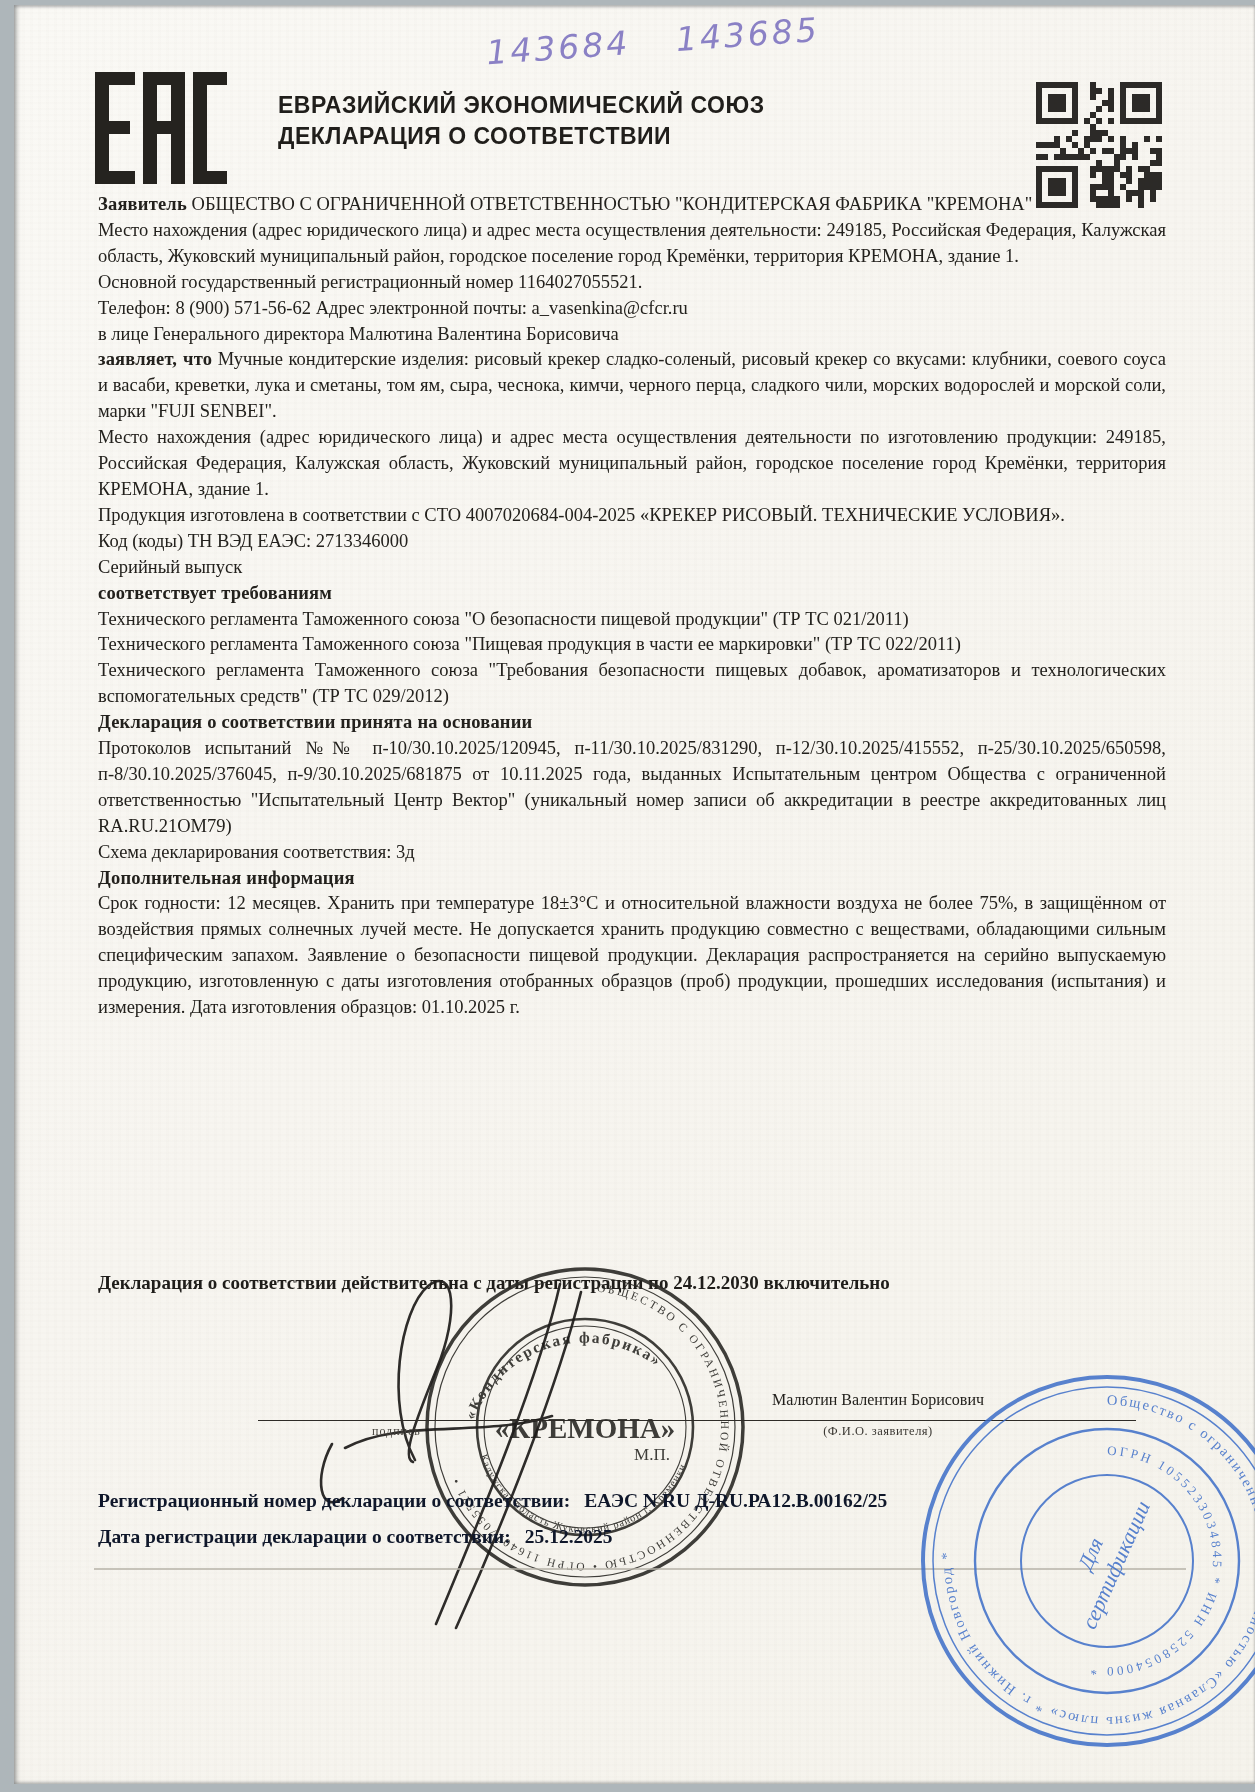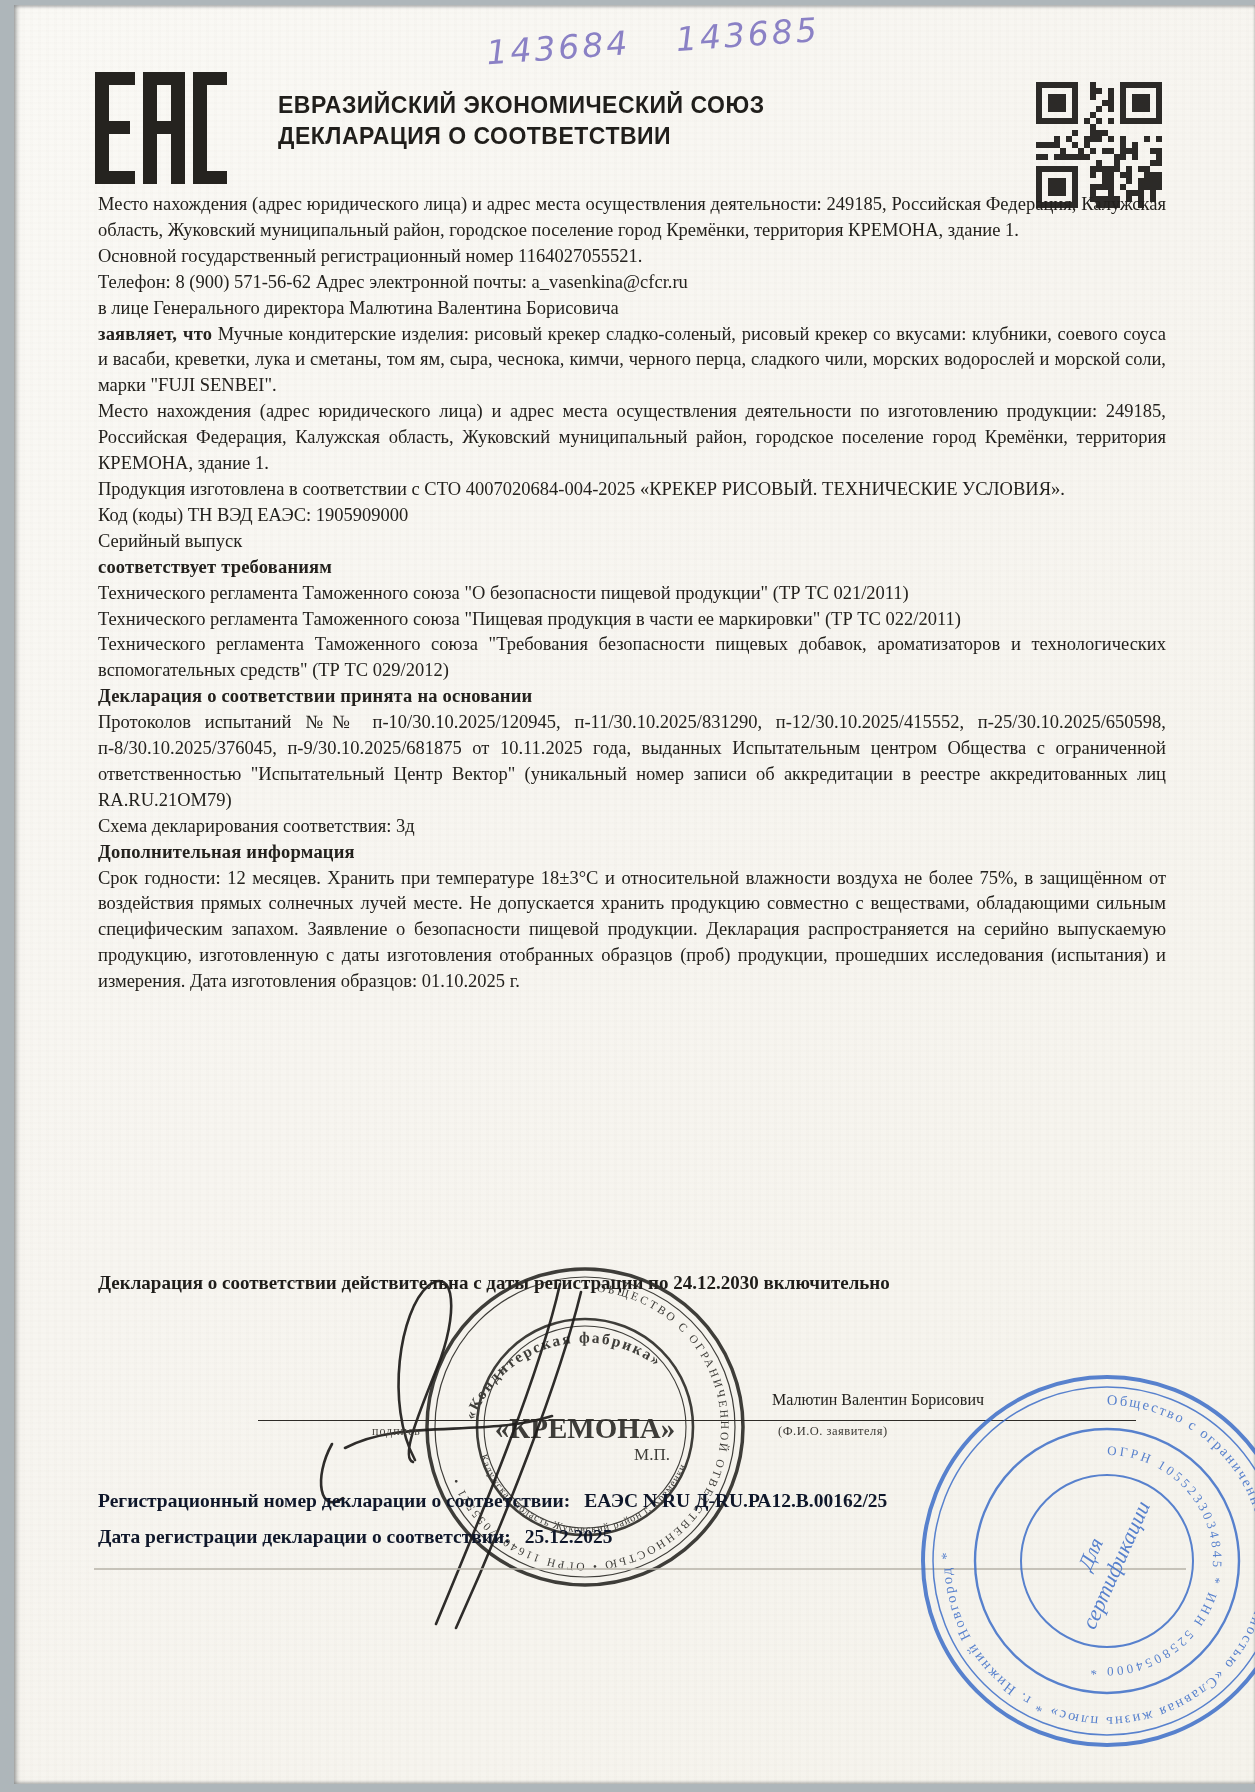--- a/index.html
+++ b/index.html
@@ -21,21 +21,21 @@
   
   .bodytext{left:98px;top:192px;width:1068px;font-size:18.5px;line-height:25.9px;color:#23211d;
     text-align:justify;}
   .bodytext p{margin:0;}
   .bodytext b{letter-spacing:.2px;}
   .validity{left:98px;top:1272px;width:1000px;font-weight:bold;font-size:19px;color:#1f1d1a;}
   
   .sigline{left:258px;top:1420px;width:878px;border-top:1.6px solid #2e2b27;height:0;}
   .siglabel{left:372px;top:1424px;font-size:12px;color:#45423c;letter-spacing:1px;}
   .fio-name{left:748px;top:1391px;width:260px;text-align:center;font-size:16px;color:#23211d;}
-  .fio-caption{left:778px;top:1424px;width:200px;text-align:left;font-size:12.5px;color:#3c3934;letter-spacing:.5px;}
+  .fio-caption{left:778px;top:1424px;width:200px;text-align:center;font-size:12.5px;color:#3c3934;letter-spacing:.5px;}
   
   .reg{left:98px;width:1080px;font-weight:bold;font-size:19.5px;color:#0f172a;}
   .reg .val{margin-left:14px;}
   .faintline{left:94px;top:1568px;width:1092px;border-top:2px solid #b5b1a7;opacity:.75;height:0;}
   svg{display:block;}
   .stamp-black{left:420px;top:1262px;opacity:.9;}
   .stamp-blue{left:918px;top:1372px;opacity:.84;}
   .signature{left:250px;top:1252px;}
   .qr{left:1036px;top:82px;}
   .eac{left:95px;top:72px;}
@@ -282,28 +282,29 @@
         <rect x="36" y="120" width="6" height="6"></rect>
         <rect x="60" y="120" width="6" height="6"></rect>
         <rect x="66" y="120" width="6" height="6"></rect>
         <rect x="72" y="120" width="6" height="6"></rect>
         <rect x="78" y="120" width="6" height="6"></rect>
         <rect x="102" y="120" width="6" height="6"></rect>
       </g>
     </svg>
 
   <div class="abs bodytext">
+      <p><b>Заявитель</b> ОБЩЕСТВО С ОГРАНИЧЕННОЙ ОТВЕТСТВЕННОСТЬЮ "КОНДИТЕРСКАЯ ФАБРИКА "КРЕМОНА"</p>
       <p>Место нахождения (адрес юридического лица) и адрес места осуществления деятельности: 249185, Российская Федерация, Калужская область, Жуковский муниципальный район, городское поселение город Кремёнки, территория КРЕМОНА, здание 1.</p>
       <p>Основной государственный регистрационный номер 1164027055521.</p>
       <p>Телефон: 8 (900) 571-56-62 Адрес электронной почты: a_vasenkina@cfcr.ru</p>
       <p>в лице Генерального директора Малютина Валентина Борисовича</p>
       <p><b>заявляет, что</b> Мучные кондитерские изделия: рисовый крекер сладко-соленый, рисовый крекер со вкусами: клубники, соевого соуса и васаби, креветки, лука и сметаны, том ям, сыра, чеснока, кимчи, черного перца, сладкого чили, морских водорослей и морской соли, марки "FUJI SENBEI".</p>
       <p>Место нахождения (адрес юридического лица) и адрес места осуществления деятельности по изготовлению продукции: 249185, Российская Федерация, Калужская область, Жуковский муниципальный район, городское поселение город Кремёнки, территория КРЕМОНА, здание 1.</p>
       <p>Продукция изготовлена в соответствии с СТО 4007020684-004-2025 «КРЕКЕР РИСОВЫЙ. ТЕХНИЧЕСКИЕ УСЛОВИЯ».</p>
-      <p>Код (коды) ТН ВЭД ЕАЭС: 1905909000</p>
+      <p>Код (коды) ТН ВЭД ЕАЭС: 2713346000</p>
       <p>Серийный выпуск</p>
       <p><b>соответствует требованиям</b></p>
       <p>Технического регламента Таможенного союза "О безопасности пищевой продукции" (ТР ТС 021/2011)</p>
       <p>Технического регламента Таможенного союза "Пищевая продукция в части ее маркировки" (ТР ТС 022/2011)</p>
       <p>Технического регламента Таможенного союза "Требования безопасности пищевых добавок, ароматизаторов и технологических вспомогательных средств" (ТР ТС 029/2012)</p>
       <p><b>Декларация о соответствии принята на основании</b></p>
       <p>Протоколов испытаний №№ п-10/30.10.2025/120945, п-11/30.10.2025/831290, п-12/30.10.2025/415552, п-25/30.10.2025/650598, п-8/30.10.2025/376045, п-9/30.10.2025/681875 от 10.11.2025 года, выданных Испытательным центром Общества с ограниченной ответственностью "Испытательный Центр Вектор" (уникальный номер записи об аккредитации в реестре аккредитованных лиц RA.RU.21ОМ79)</p>
       <p>Схема декларирования соответствия: 3д</p>
       <p><b>Дополнительная информация</b></p>
       <p>Срок годности: 12 месяцев. Хранить при температуре 18±3°С и относительной влажности воздуха не более 75%, в защищённом от воздействия прямых солнечных лучей месте. Не допускается хранить продукцию совместно с веществами, обладающими сильным специфическим запахом. Заявление о безопасности пищевой продукции. Декларация распространяется на серийно выпускаемую продукцию, изготовленную с даты изготовления отобранных образцов (проб) продукции, прошедших исследования (испытания) и измерения. Дата изготовления образцов: 01.10.2025 г.</p>

